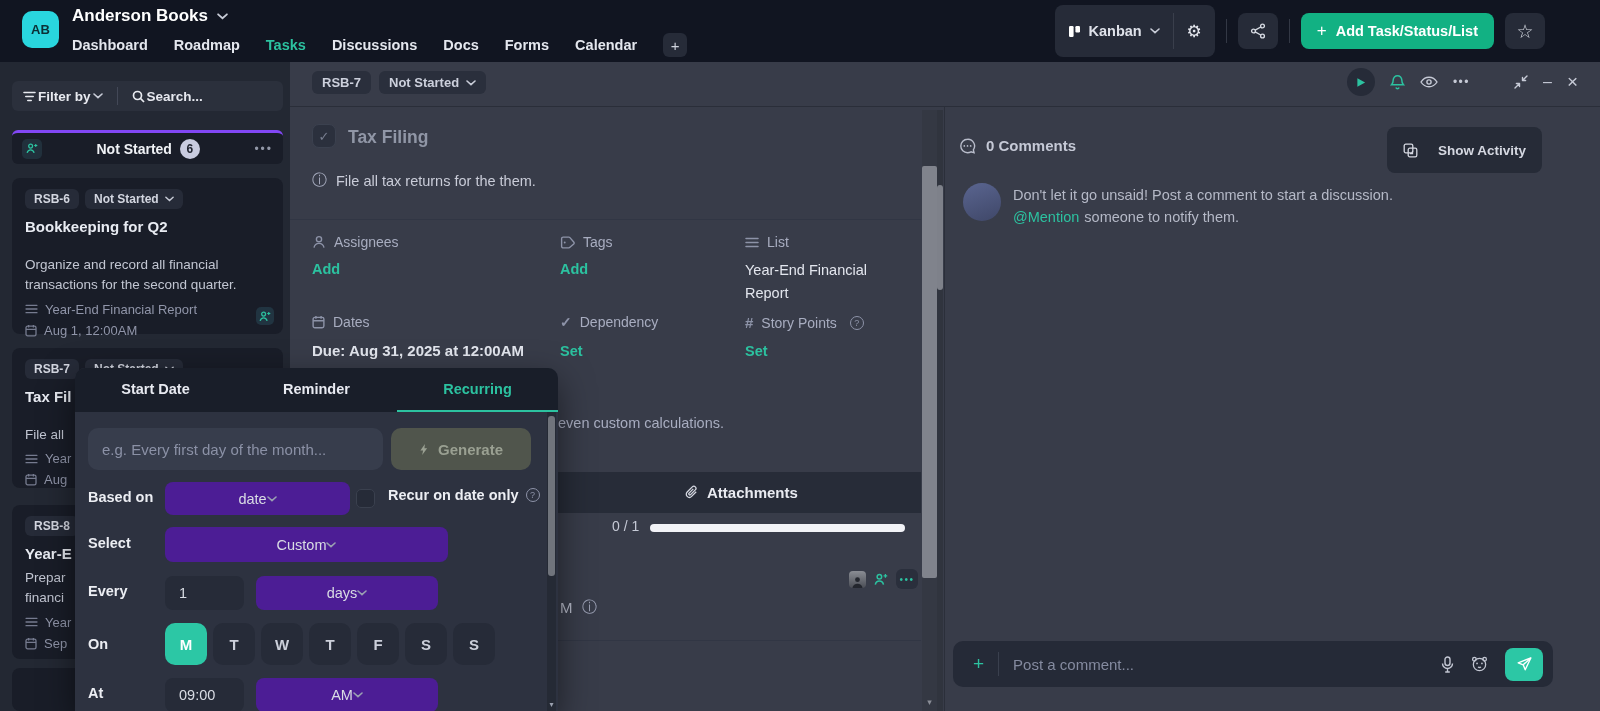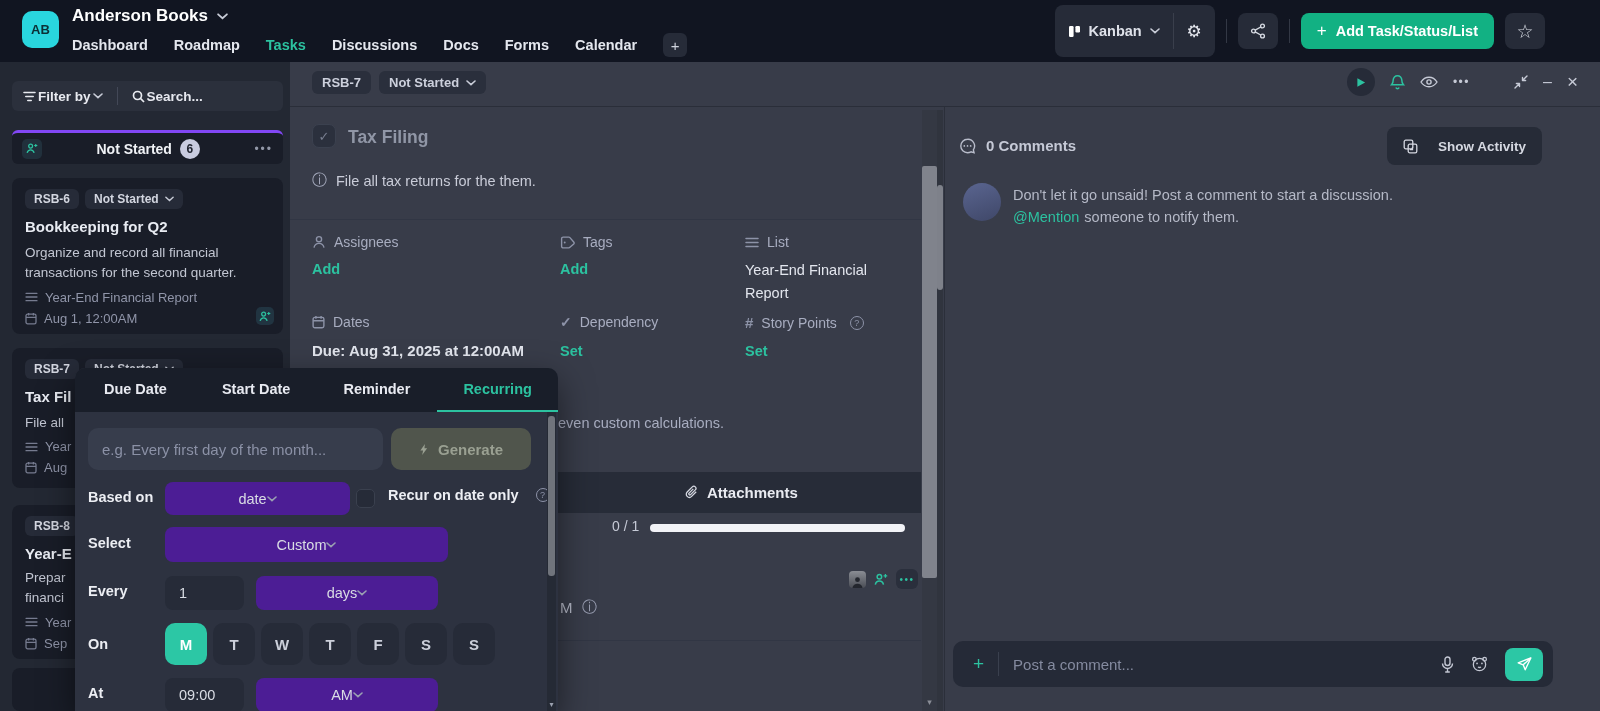--- a/index.html
+++ b/index.html
@@ -48,21 +48,21 @@
     display:flex;align-items:center;justify-content:center}
   .coltitle{color:#f0f2f6;font-size:14px;font-weight:bold;margin-left:auto}
   .colcount{width:20px;height:20px;border-radius:50%;background:#c9cce0;color:#20242f;font-size:12px;
     font-weight:bold;display:flex;align-items:center;justify-content:center;margin-left:8px;margin-right:auto}
   .dots{color:#9298a8;font-size:12px;letter-spacing:2px}
   .card{background:#191d28;border-radius:8px;left:12px;width:271px;padding:11px 13px;position:absolute}
   .cbadges{gap:6px}
   .cbadge{background:#262b38;border-radius:6px;padding:3px 9px;color:#d3d6e0;font-size:12px;font-weight:bold}
   .cbadge.st{display:flex;align-items:center;gap:6px}
   .ctitle{color:#e8ebf2;font-size:15px;font-weight:bold;margin-top:9px}
-  .cdesc{color:#c2c6d2;font-size:13.5px;line-height:1.5;margin-top:8px}
+  .cdesc{color:#c2c6d2;font-size:13.5px;line-height:1.5;margin-top:20px}
   .cmeta{gap:7px;color:#9095a9;font-size:13px;margin-top:6px}
   .cmeta svg{color:#767b8f}
   .cpadd{position:absolute;right:9px;bottom:9px;width:18px;height:18px;border-radius:5px;
     background:#213441;color:#2cc2a0;display:flex;align-items:center;justify-content:center}
 
   
   .modalhead{left:290px;top:62px;width:1310px;height:45px;background:#383c49;border-bottom:1px solid #2a2e39}
   .mh-left{left:22px;top:9px;gap:8px}
   .mbadge{background:#2a2f3c;border-radius:6px;padding:4px 10px;color:#ccd0dc;font-size:13px;font-weight:bold}
   .mbadge.st{display:flex;align-items:center;gap:7px}
@@ -105,21 +105,21 @@
 
   
   .sbtrack{left:922px;top:110px;width:15px;height:601px;background:#343843}
   .sbthumb{left:0;top:56px;width:15px;height:412px;background:#80838c;border-radius:2px}
   .sbdown{left:0;bottom:4px;width:15px;text-align:center;color:#8a8d96;font-size:9px}
 
   
   .comments{left:944px;top:107px;width:656px;height:604px;background:#383c49;border-left:1px solid #2b2f3a}
   .chead{left:14px;top:30px;gap:10px;color:#c5c9d6;font-size:15px;font-weight:bold}
   .chead svg{color:#b9bdcb}
-  .showact{right:58px;top:20px;height:38px;background:#262b37;border-radius:8px;padding:0 16px;gap:20px;
+  .showact{right:58px;top:20px;height:46px;background:#262b37;border-radius:8px;padding:0 16px;gap:20px;
     color:#d5d8e1;font-size:13.5px;font-weight:600}
   .cavatar{left:18px;top:76px;width:38px;height:38px;border-radius:50%;
     background:linear-gradient(160deg,#5a6590,#3f4768)}
   .cline1{left:68px;top:80px;color:#b5b9c7;font-size:14.5px}
   .cline2{left:68px;top:102px;gap:5px;font-size:14.5px}
   .cline2 .rest{color:#b5b9c7}
   .cinput{left:8px;top:534px;width:600px;height:46px;background:#252a37;border-radius:10px;padding:0 10px 0 20px}
   .cinput .plus{color:#2cc2a0;font-size:19px}
   .cdiv{width:1px;height:24px;background:#3a404e;margin:0 14px}
   .cinput input{flex:1;font-size:15px;color:#cfd3de}
@@ -561,21 +561,20 @@
         <svg width="15" height="14" viewBox="0 0 15 14" fill="none" stroke="#fff" stroke-width="1.4" stroke-linejoin="round">
             <path d="M13.8 1L1.2 5.8l5 2 2 5z"></path>
             <path d="M13.8 1L6.2 7.8"></path>
           </svg>
       </span>
     </div>
   </div>
 
   <div class="abs popup">
     <div class="abs ptabs">
-      <span class="ptab">Due Date</span>
       <span class="ptab">Start Date</span>
       <span class="ptab">Reminder</span>
       <span class="ptab active">Recurring</span>
     </div>
 
     <input class="abs nlinput" placeholder="e.g. Every first day of the month..." style="">
     <div class="abs genbtn">
       <span>
         <svg width="10" height="13" viewBox="0 0 11 14" fill="currentColor">
             <path d="M6.5 1L1.5 8h3l-1 5 5.5-7.5h-3z"></path>
@@ -587,21 +586,21 @@
     <div class="abs plabel" style="left:13px;top:121px">Based on</div>
     <div class="abs pdd" style="left:90px;top:114px;width:185px;height:33px">
       <span>date</span>
       <span class="chev">
         <svg width="10" height="6" viewBox="0 0 10 6" fill="none">
             <path d="M1 1l4 3.6L9 1" stroke="currentColor" stroke-width="1.6" stroke-linecap="round"></path>
           </svg>
       </span>
     </div>
     <div class="abs pchk"></div>
-    <div class="abs row" style="left:313px;top:119px;gap:12px">
+    <div class="abs row" style="left:313px;top:119px;gap:2px">
       <span class="plabel">Recur on date only</span>
       <span class="qcirc">?</span>
     </div>
 
     <div class="abs plabel" style="left:13px;top:167px">Select</div>
     <div class="abs pdd" style="left:90px;top:159px;width:283px;height:35px">
       <span>Custom</span>
       <span class="chev">
         <svg width="10" height="6" viewBox="0 0 10 6" fill="none">
             <path d="M1 1l4 3.6L9 1" stroke="currentColor" stroke-width="1.6" stroke-linecap="round"></path>

